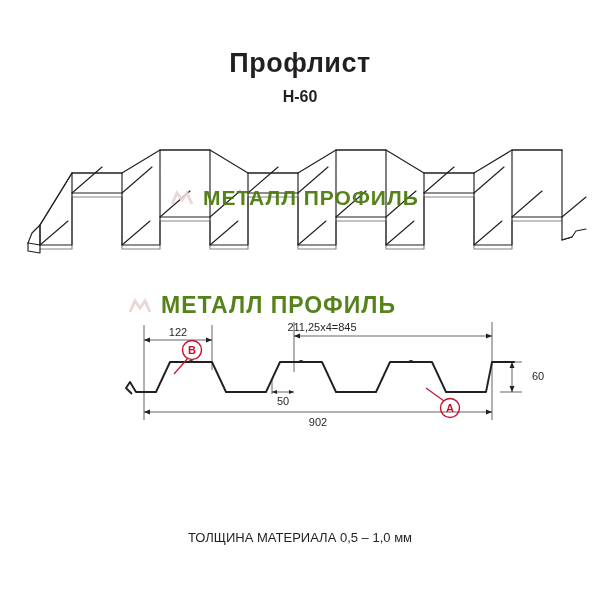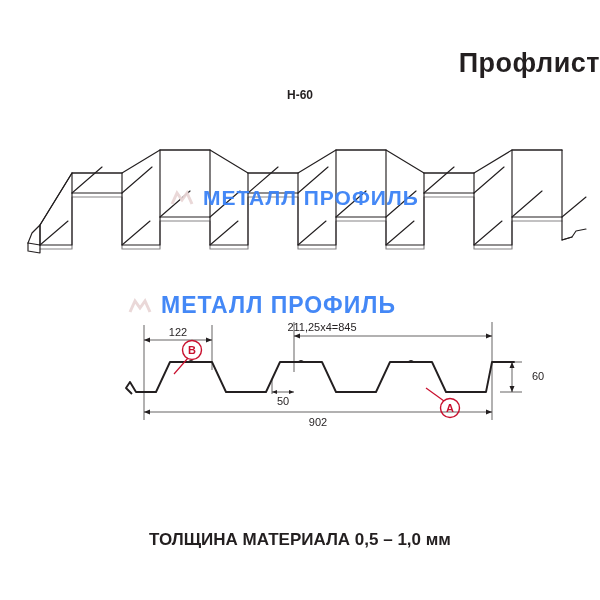--- a/index.html
+++ b/index.html
@@ -19,33 +19,33 @@
     position: absolute;
     inset: 0;
   }
 
   
   .title {
     position: absolute;
     top: 48px;
     left: 0;
     right: 0;
-    text-align: right;
+    text-align: center;
     font-size: 27px;
     font-weight: bold;
     letter-spacing: 0.5px;
     color: #231f20;
   }
   .subtitle {
     position: absolute;
     top: 88px;
     left: 0;
     right: 0;
     text-align: center;
-    font-size: 12px;
+    font-size: 16px;
     font-weight: bold;
     color: #231f20;
   }
 
   
   .iso-wrap {
     position: absolute;
     top: 125px;
     left: 10px;
     width: 580px;
@@ -56,21 +56,21 @@
     top: 300px;
     left: 22px;
     width: 580px;
     height: 150px;
   }
   svg { display: block; }
 
   
   .wm {
     position: absolute;
-    color: #3b82f6;
+    color: #4d7c0f;
     font-weight: bold;
     pointer-events: none;
     white-space: nowrap;
     user-select: none;
   }
   .wm-1 {
     top: 186px;
     left: 170px;
     font-size: 21px;
     letter-spacing: 1px;
@@ -91,22 +91,22 @@
     vertical-align: -3px;
   }
 
   
   .footer {
     position: absolute;
     top: 530px;
     left: 0;
     right: 0;
     text-align: center;
-    font-size: 17px;
-    font-weight: bold;
+    font-size: 13px;
+    font-weight: normal;
     color: #231f20;
   }
 
   .dim-text {
     font-family: "Liberation Sans", sans-serif;
     font-size: 11px;
     fill: #231f20;
   }
   .callout-text {
     font-family: "Liberation Sans", sans-serif;

